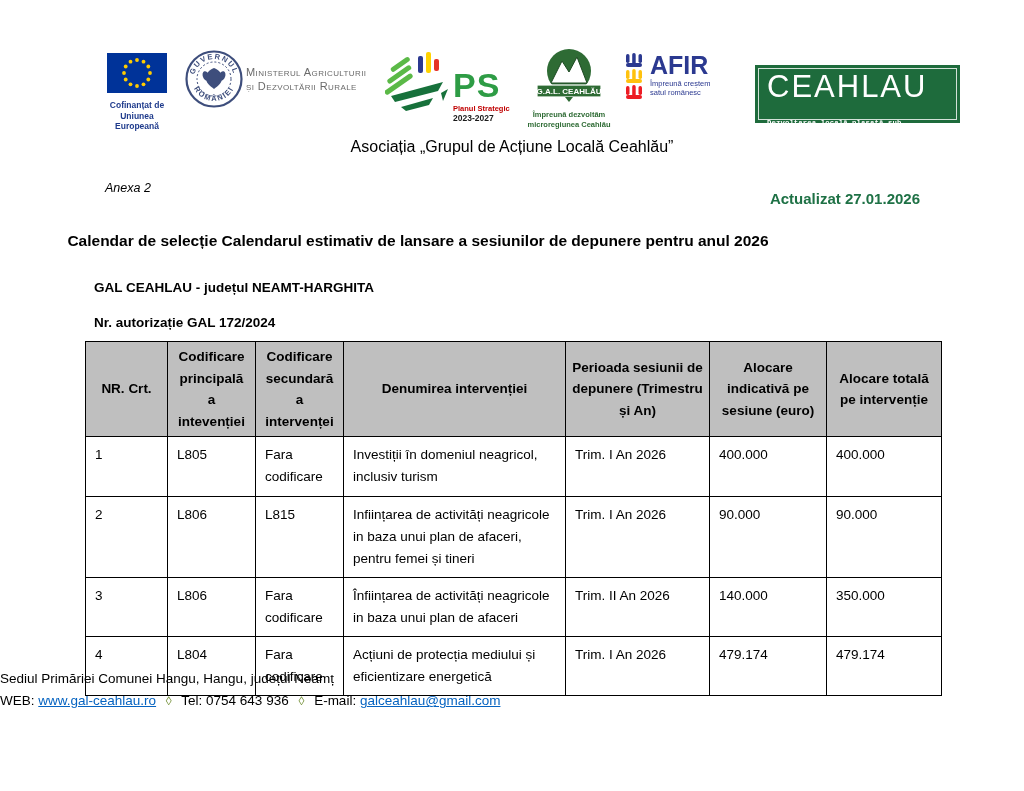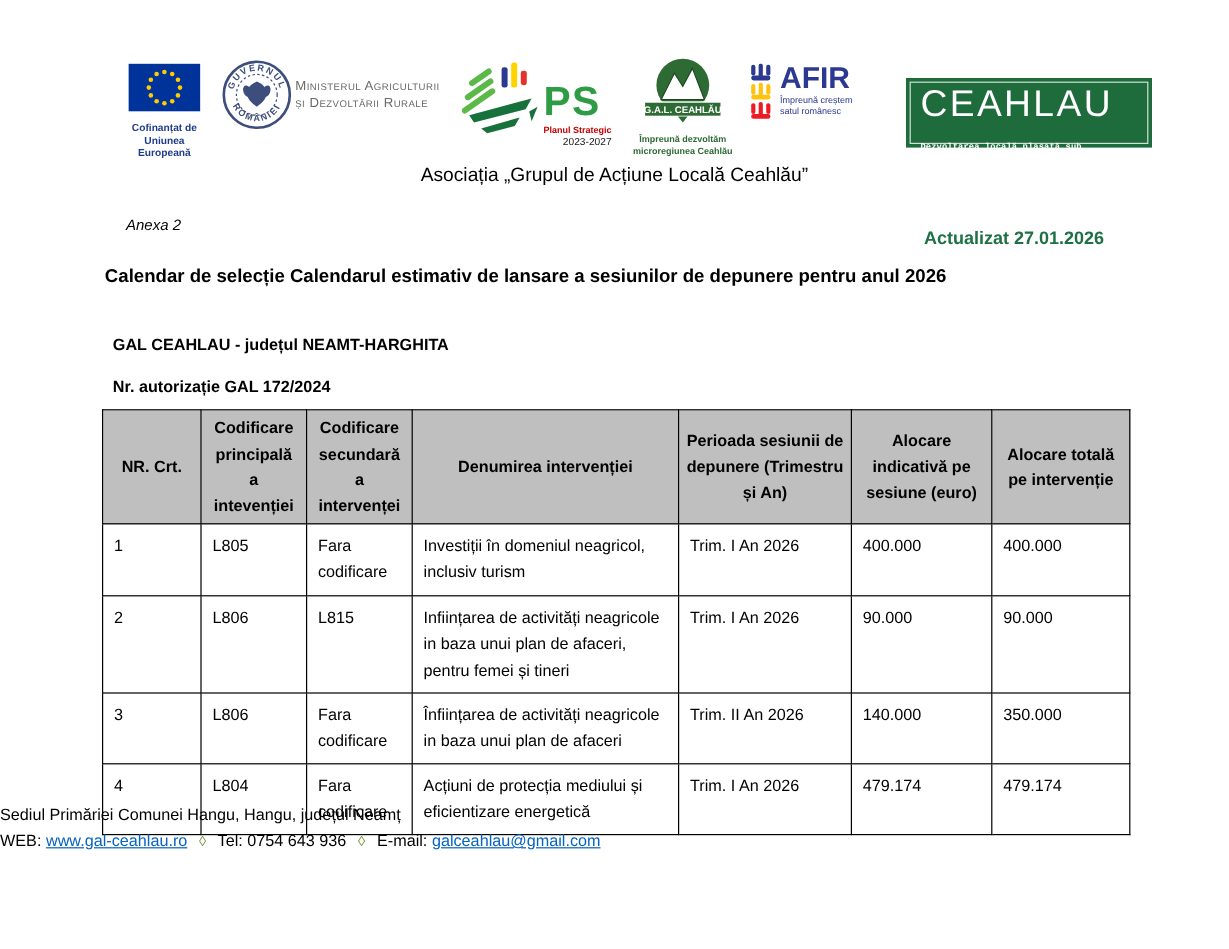--- a/index.html
+++ b/index.html
@@ -12,37 +12,37 @@
   .logo-block { position:absolute; }
   .eu-block { left:106px; top:8px; width:62px; text-align:center; }
   .eu-caption { margin-top:3px; font-size:8.5px; font-weight:bold; color:#1F3B8C; line-height:1.25; }
   .gov-block { left:185px; top:5px; }
   .ministry-block { left:246px; top:20px; font-variant:small-caps; color:#6A6A6A;
     font-size:11px; letter-spacing:.4px; line-height:1.3; font-weight:500; }
   .ps-block { left:385px; top:5px; display:flex; align-items:flex-start; }
   .ps-text { margin-left:4px; margin-top:20px; }
   .ps-acronym { font-size:34px; font-weight:600; color:#2E9C45; line-height:.9; letter-spacing:1px; }
   .ps-sub { font-size:7.5px; font-weight:bold; color:#C00000; margin-top:3px; }
-  .ps-years { font-size:8.5px; font-weight:normal; color:#1A1A1A;text-align:right; }
+  .ps-years { font-size:8.5px; font-weight:bold; color:#1A1A1A; }
   .gal-block { left:524px; top:2px; width:90px; text-align:center; }
   .gal-caption { font-size:7.5px; font-weight:bold; color:#2E6B34; line-height:1.3; margin-top:1px; }
   .afir-block { left:622px; top:8px; display:flex; }
   .afir-text { margin-left:4px; }
   .afir-acronym { font-size:25px; font-weight:bold; color:#2B3990; line-height:1; }
   .afir-tagline { font-size:7.5px; color:#2B3990; line-height:1.25; margin-top:1px; }
   .leader-banner { left:755px; top:20px; width:205px; height:58px; background:#1E6B3C;
     outline:1px solid rgba(255,255,255,.8); outline-offset:-4px; box-sizing:border-box;
     padding:6px 0 0 12px; }
   .leader-title { color:#fff; font-size:31px; line-height:1; letter-spacing:2px; font-weight:500; }
   .leader-sub { color:#fff; font-size:7.3px; font-weight:bold; margin-top:17px; letter-spacing:.1px;font-family:Liberation Mono, monospace; }
   
   .assoc-title { position:absolute; top:138px; left:0; width:1024px; text-align:center; font-size:16px; }
   .annex { position:absolute; top:181px; left:105px; font-style:italic; font-size:12.5px; }
   .updated { position:absolute; top:190px; right:104px; font-size:15px; font-weight:bold; color:#1E7145; }
-  .doc-title { position:absolute; top:222px; left:0; width:836px; text-align:center; font-size:15.5px; font-weight:bold;padding-left:20px; }
+  .doc-title { position:absolute; top:232px; left:0; width:836px; text-align:center; font-size:15.5px; font-weight:bold; }
   .sub1 { position:absolute; top:280px; left:94px; font-size:13.5px; font-weight:bold; }
   .sub2 { position:absolute; top:315px; left:94px; font-size:13.5px; font-weight:bold; }
   
   .cal-table { position:absolute; top:341px; left:85px; width:856px;
     border-collapse:collapse; table-layout:fixed; }
   .cal-table th, .cal-table td { border:1.5px solid #000; box-sizing:border-box; }
   .cal-table th { background:#BFBFBF; font-weight:bold; font-size:13.5px; text-align:center;
     vertical-align:middle; padding:4px 6px; line-height:1.6; }
   .cal-table td { font-size:13.5px; vertical-align:top; padding:7px 9px; line-height:1.62; }
   tr.hrow { height:72px; } tr.r0 { height:60px; } tr.r1 { height:73px; }

